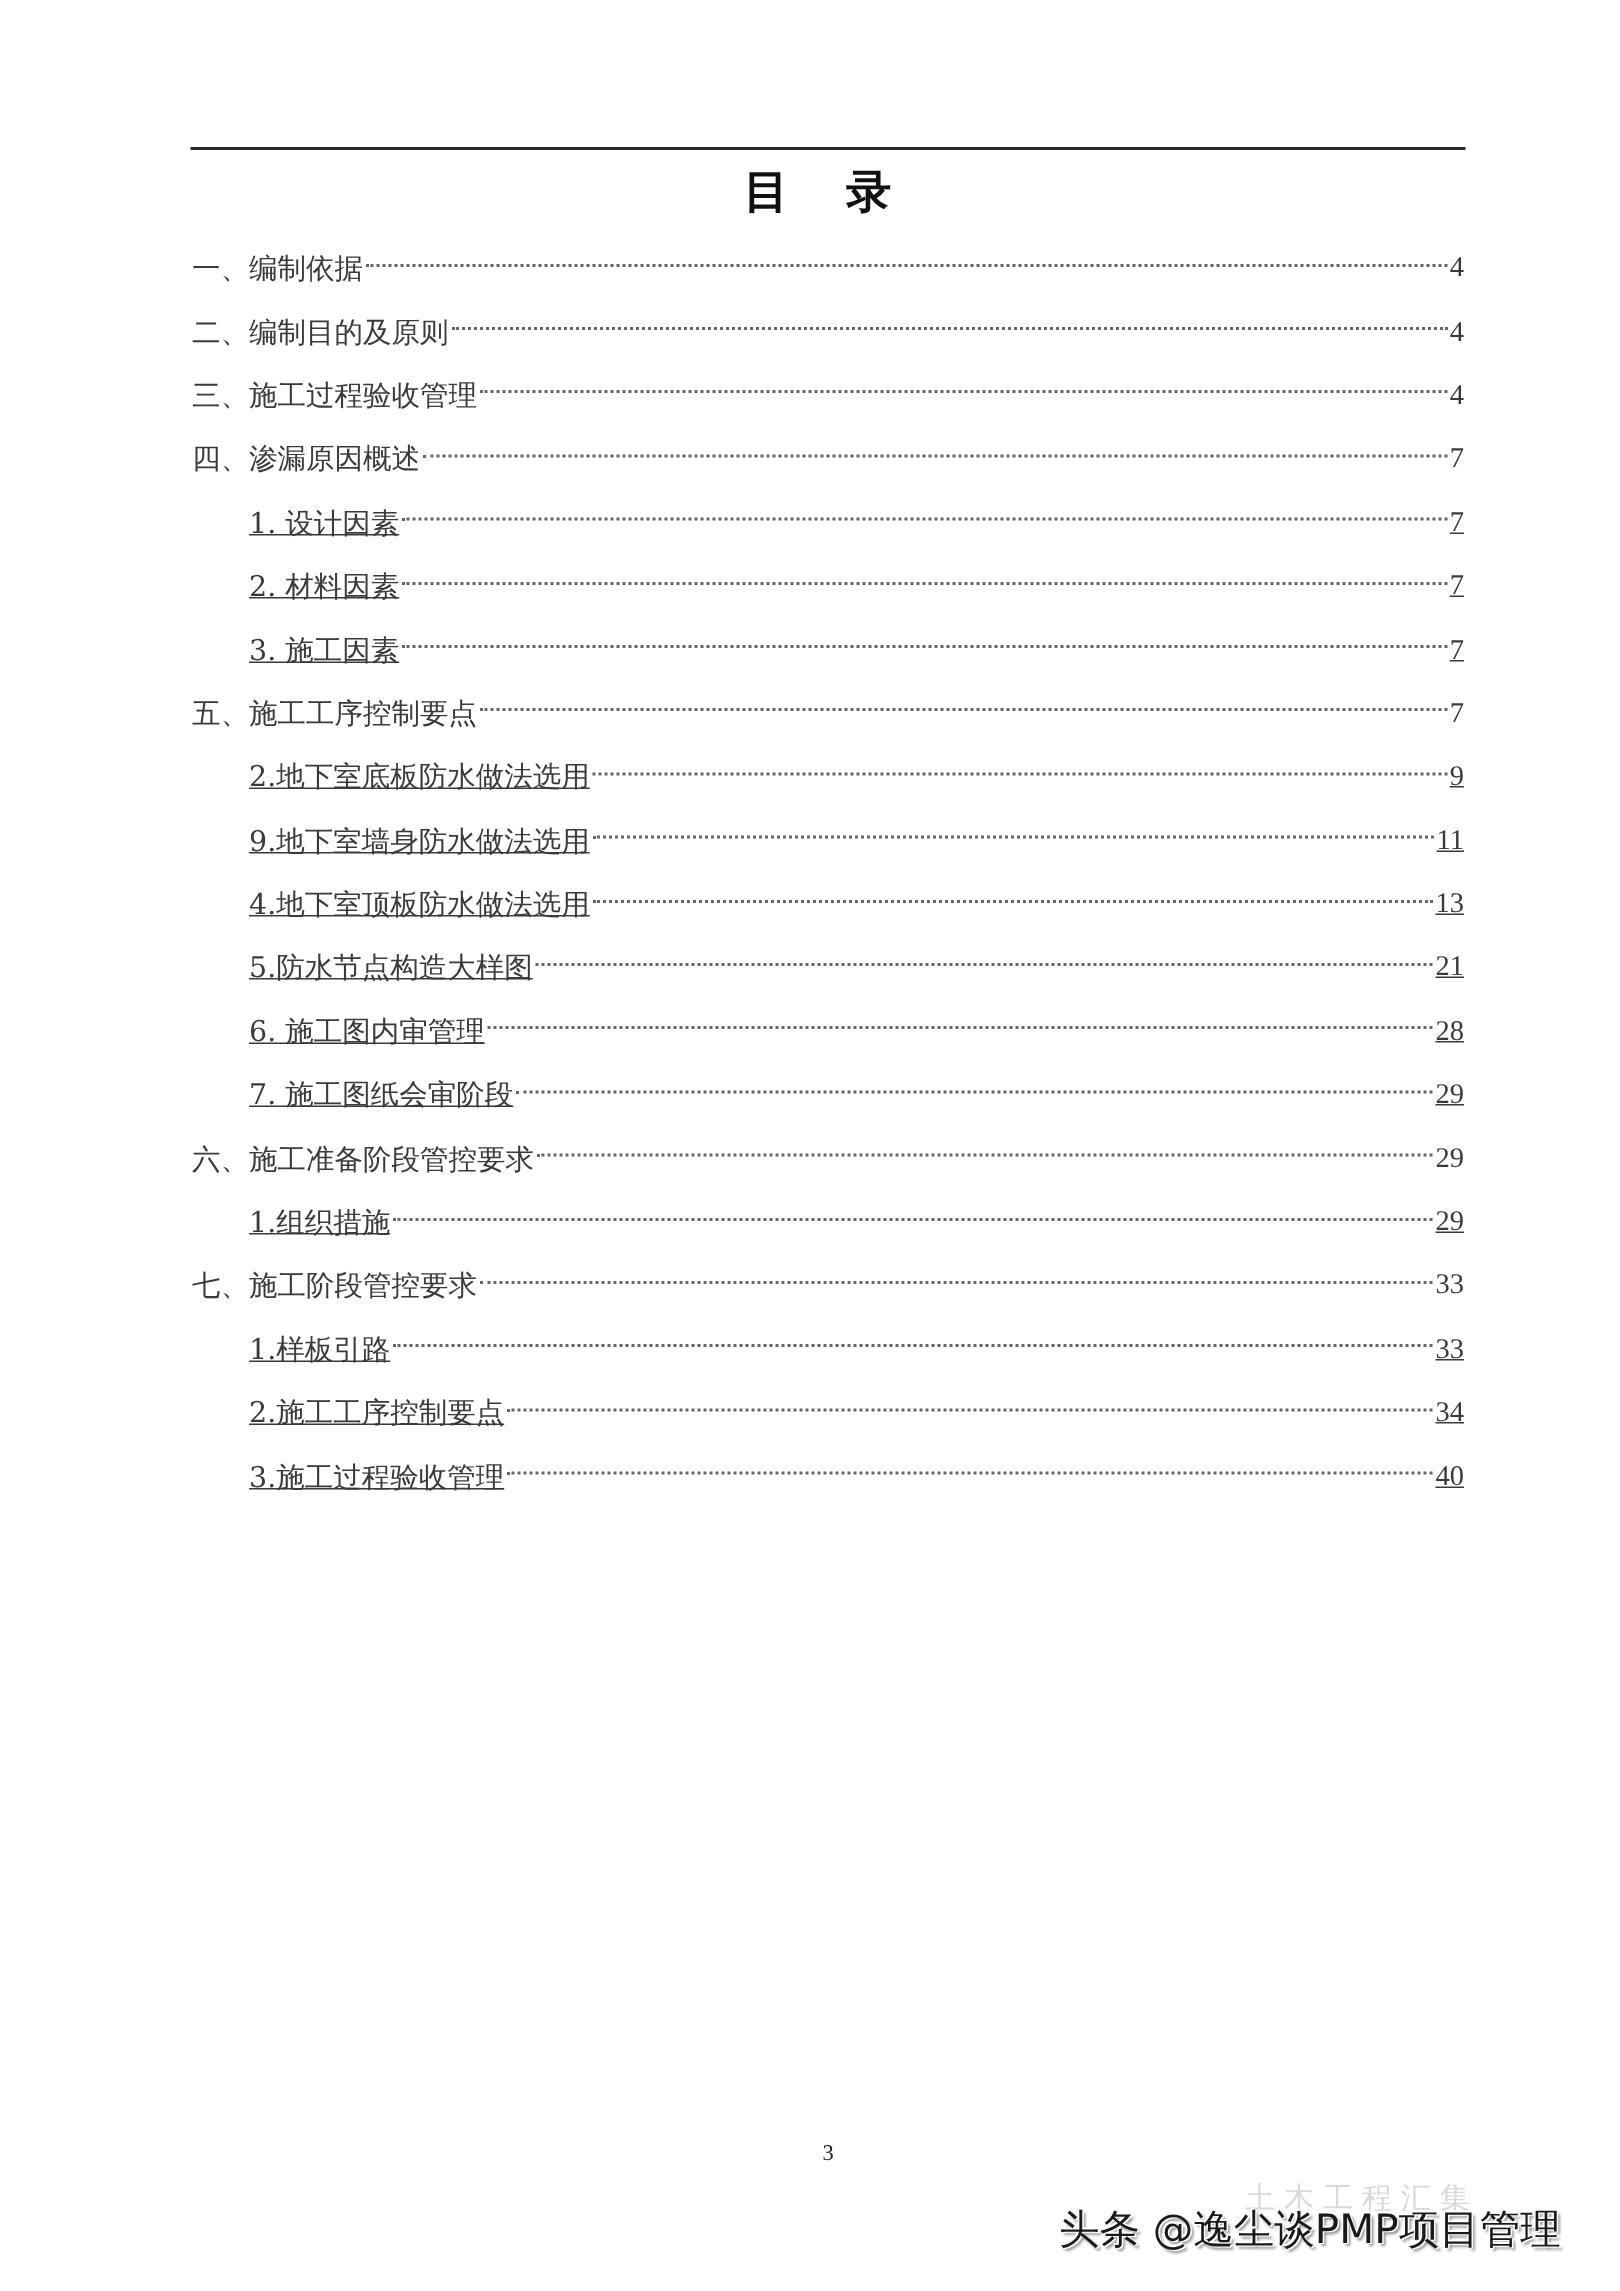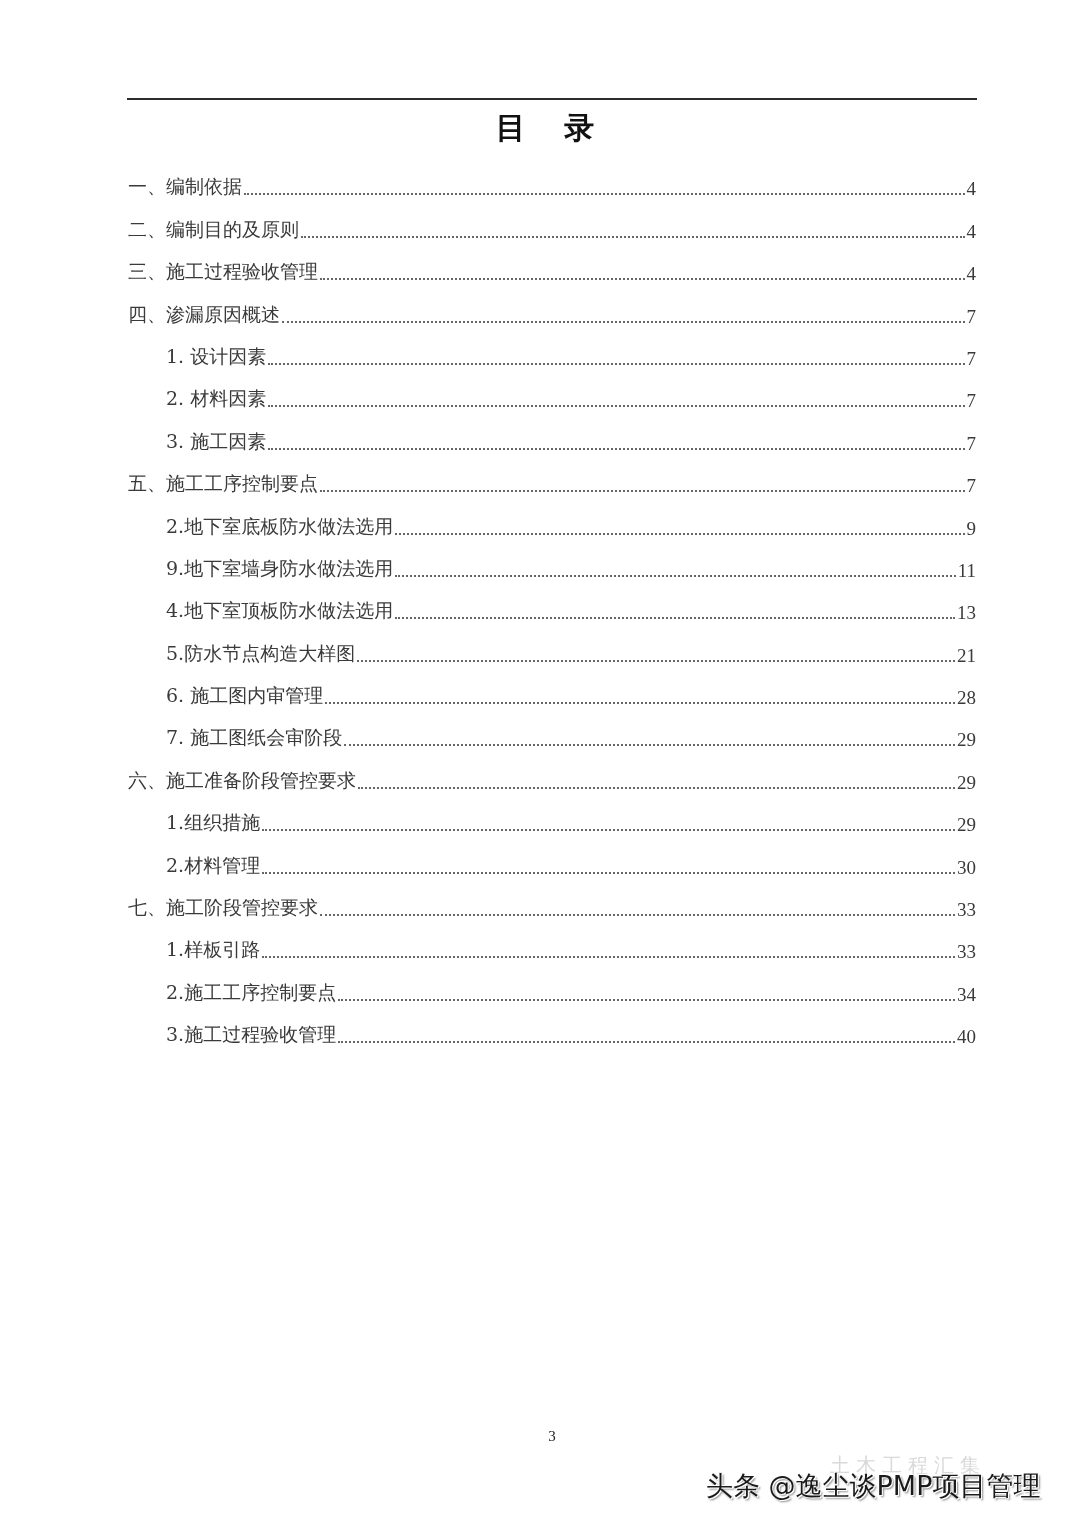--- a/index.html
+++ b/index.html
@@ -3,22 +3,22 @@
   <meta charset="utf-8">
   <style>
     html, body { margin: 0; padding: 0; background: #ffffff; }
     body { width: 1080px; height: 1527px; position: relative; overflow: hidden;
            font-family: "DejaVu Serif", "Liberation Serif", serif; color: #333333; }
     .rule { position: absolute; left: 127px; top: 98px; width: 850px; height: 2px; background: #2b2b2b; }
     .title { position: absolute; left: 0; top: 108px; width: 1104px; text-align: center;
              font-family: "DejaVu Sans", "Liberation Sans", sans-serif; font-weight: bold;
              font-size: 30px; letter-spacing: 14px; color: #111111; }
     .toc { position: absolute; left: 128px; top: 158px; width: 848px; }
-    .toc-row { display: flex; align-items: flex-end; height: 42.4px; font-size: 19px; color: #3a3a3a; }
-    .toc-row.lvl2 { padding-left: 38px; }
+    .toc-row { display: flex; align-items: center; height: 42.4px; font-size: 19px; color: #3a3a3a; }
+    .toc-row.lvl2 { padding-left: 38px; text-decoration: underline; }
     .toc-label { white-space: nowrap; flex: 0 0 auto; }
     .toc-dots { flex: 1 1 auto; border-bottom: 2px dotted #666666; margin: 0 2px 5px 2px; height: 0; }
     .toc-page { flex: 0 0 auto; font-family: "Liberation Serif", serif; font-size: 19px; text-align: right; }
     .page-num { position: absolute; left: 0; width: 1104px; top: 1428px; text-align: center;
                 font-family: "Liberation Serif", serif; font-size: 15px; color: #222222; }
     .wm-faint { position: absolute; left: 830px; top: 1452px; font-family: "DejaVu Sans", sans-serif;
                 font-size: 20px; color: #d9d9d9; letter-spacing: 6px; }
     .wm-main { position: absolute; left: 706px; top: 1468px; font-family: "DejaVu Sans", "Liberation Sans", sans-serif;
                font-size: 27px; color: #1a1a1a; text-shadow: 1px 1px 0 #ffffff, -1px -1px 0 #ffffff, 2px 2px 2px #888888; white-space: nowrap; text-align: center; }
   </style>
@@ -102,25 +102,20 @@
   <div class="toc-row lvl1">
       <span class="toc-label">六、施工准备阶段管控要求</span>
       <span class="toc-dots"></span>
       <span class="toc-page">29</span>
     </div>
   <div class="toc-row lvl2">
       <span class="toc-label">1.组织措施</span>
       <span class="toc-dots"></span>
       <span class="toc-page">29</span>
     </div>
-  <div class="toc-row lvl2">
-      <span class="toc-label">2.材料管理</span>
-      <span class="toc-dots"></span>
-      <span class="toc-page">30</span>
-    </div>
   <div class="toc-row lvl1">
       <span class="toc-label">七、施工阶段管控要求</span>
       <span class="toc-dots"></span>
       <span class="toc-page">33</span>
     </div>
   <div class="toc-row lvl2">
       <span class="toc-label">1.样板引路</span>
       <span class="toc-dots"></span>
       <span class="toc-page">33</span>
     </div>

